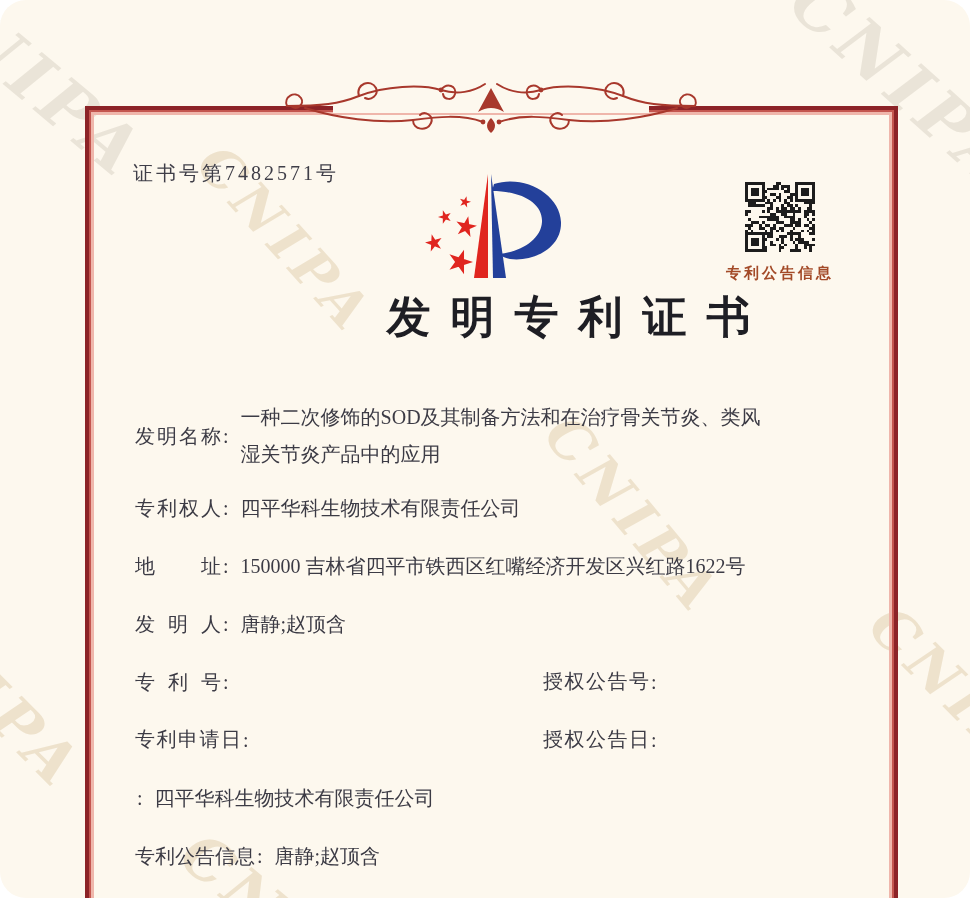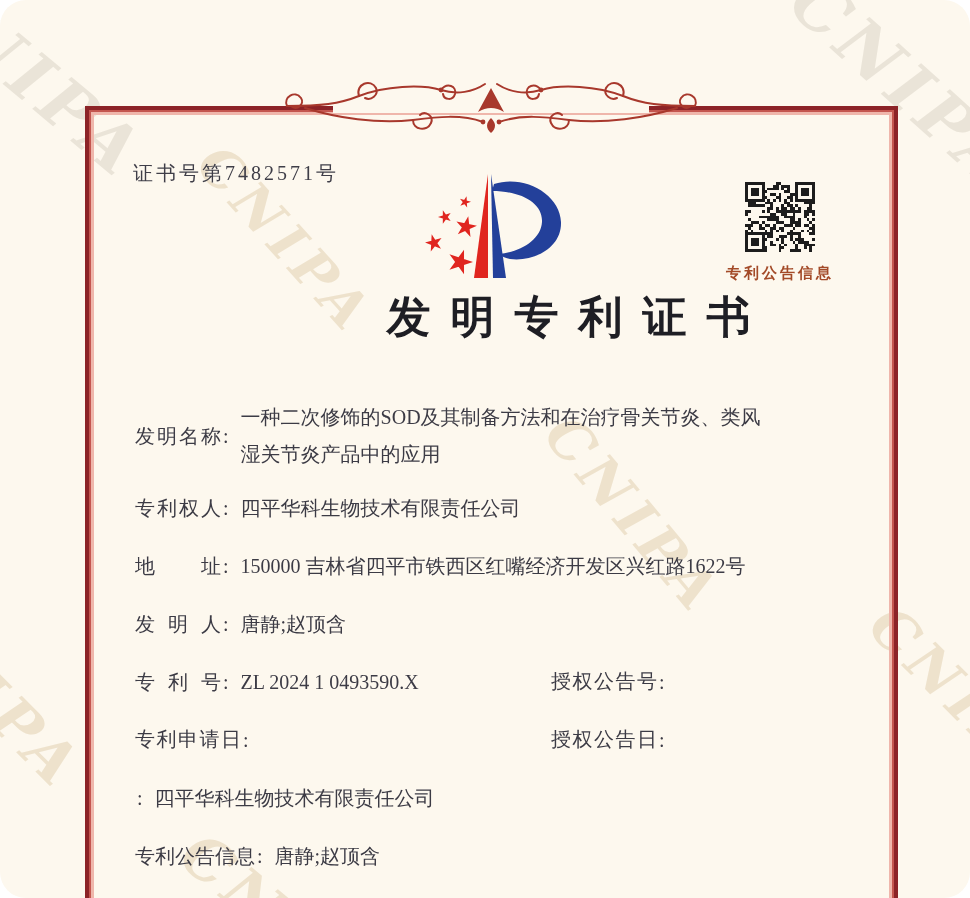--- a/index.html
+++ b/index.html
@@ -54,21 +54,21 @@
   
   .fields{position:absolute;left:135px;top:399px;width:730px;z-index:4;font-size:20px;}
   .row{display:flex;align-items:center;line-height:27px;margin-bottom:31px;color:#3c3b45;}
   .row.multiline{line-height:37px;margin-bottom:22px;}
   .lbl{display:inline-block;text-align:justify;text-align-last:justify;flex:0 0 auto;}
   .lbl.w4{width:86px;}
   .lbl.w5{width:106px;font-family:Liberation Mono, monospace;}
   .colon{flex:0 0 auto;margin:0 12px 0 2px;}
   .val{flex:0 1 auto;}
   .val.wide{max-width:535px;}
-  .cols{justify-content:flex-start;gap:8px;}
+  .cols{justify-content:flex-start;}
   .col-left{display:flex;width:408px;flex:0 0 auto;}
   .col-right{display:flex;flex:0 0 auto;}
 </style>
 </head>
 <body>
 
 <div class="page">
 
   <span class="wm gray wm1">CNIPA</span>
   <span class="wm gray wm2">CNIPA</span>
@@ -456,21 +456,20 @@
     <div class="row">
       <span class="lbl w4">发明人</span>
         <span class="colon">:</span>
       <span class="val">唐静;赵顶含</span>
     </div>
 
     <div class="row cols">
       <span class="col-left">
         <span class="lbl w4">专利号</span>
           <span class="colon">:</span>
-        <span class="val">ZL 2024 1 0493590.X</span>
       </span>
       <span class="col-right">
         <span class="lbl w5">授权公告号</span>
           <span class="colon">:</span>
       </span>
     </div>
 
     <div class="row cols">
       <span class="col-left">
         <span class="lbl w5">专利申请日</span>

